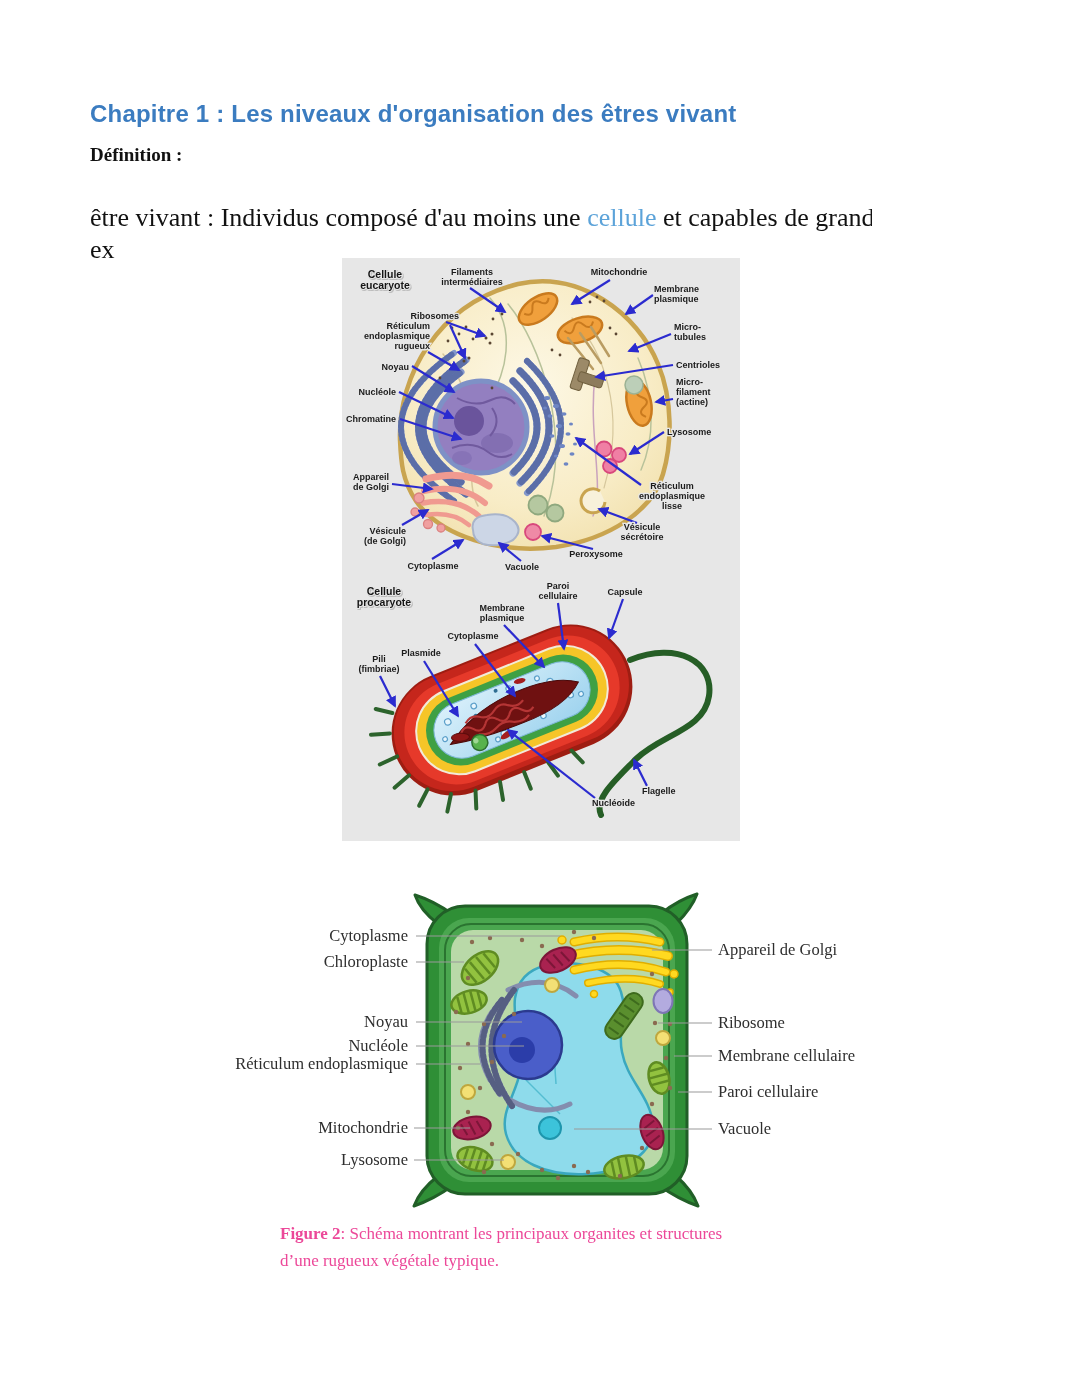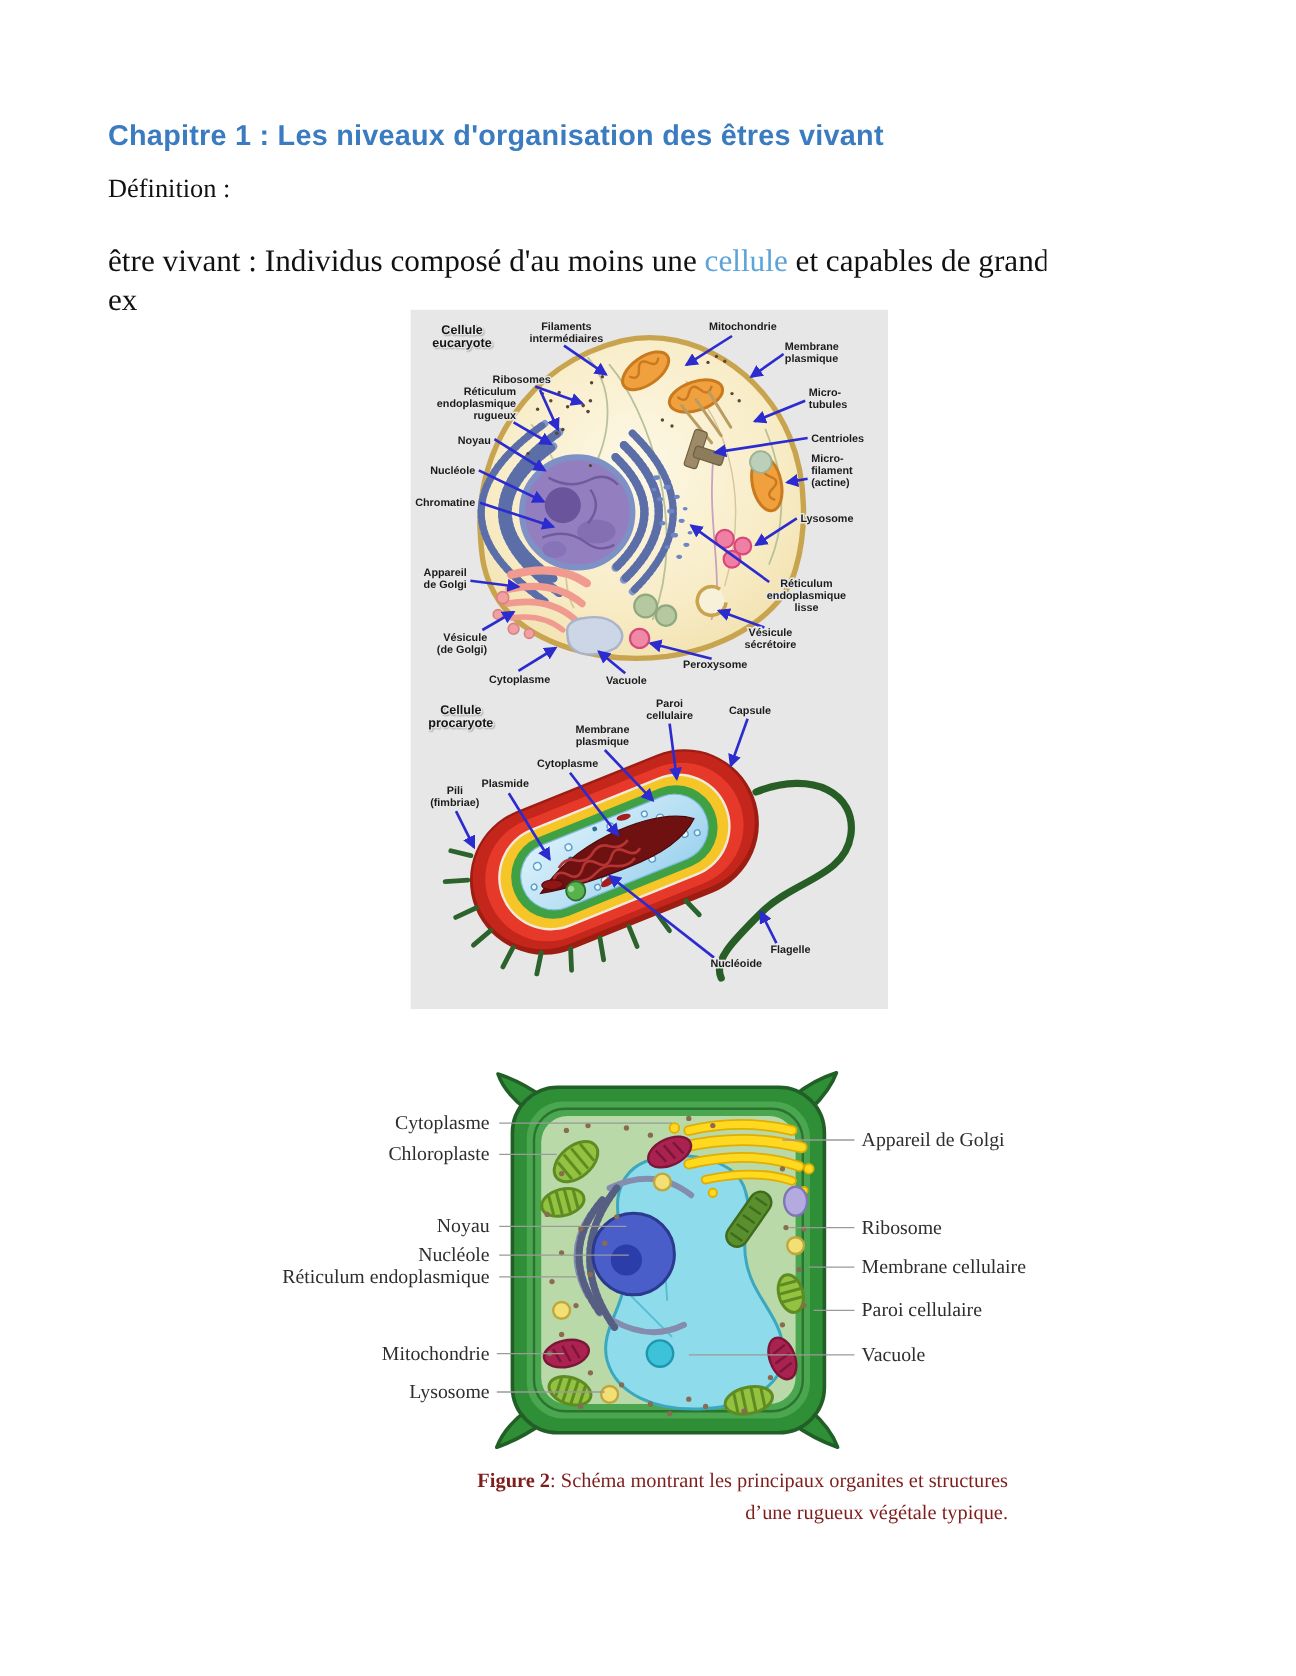--- a/index.html
+++ b/index.html
@@ -1,24 +1,24 @@
 <!DOCTYPE html>
 <html><head>
 <meta charset="utf-8">
 <style>
   html,body{margin:0;padding:0;background:#fff;}
   .page{position:relative;width:872px;height:1397px;background:#ffffff;overflow:hidden;
         font-family:"Liberation Serif",serif;color:#1a1a1a;}
   .heading{position:absolute;left:90px;top:84px;font-family:"Liberation Sans",sans-serif;
            font-weight:bold;font-size:24px;color:#3b7cc0;letter-spacing:.2px;}
-  .defhead{position:absolute;left:90px;top:144px;font-size:22px;font-weight:normal;color:#111;}
+  .defhead{position:absolute;left:90px;top:144px;font-size:19px;font-weight:bold;color:#111;}
   .bodytext{position:absolute;left:90px;top:176px;width:920px;font-size:26px;line-height:32px;color:#111;}
   .bodytext .link{color:#5ca3d9;text-decoration:none;cursor:pointer;}
-  .caption{position:absolute;left:280px;top:1220px;width:560px;text-align:right;
-           font-size:17px;line-height:27px;color:#7f1d1d;}
+  .caption{position:absolute;left:280px;top:1220px;width:560px;text-align:left;
+           font-size:17px;line-height:27px;color:#ec4899;}
   svg text{user-select:none;}
   .f1t{font:bold 9px "Liberation Sans",sans-serif;fill:#1b1b1b;paint-order:stroke;stroke:#e7e7e7;stroke-width:2.5px;}
   .f1title{font:bold 10.5px "Liberation Sans",sans-serif;fill:#151515;paint-order:stroke;stroke:#e7e7e7;stroke-width:2px;
            filter:drop-shadow(1.5px 1.5px 0px #bdbdbd);}
   .arrow{stroke:#2b2bcf;stroke-width:2.2;fill:none;marker-end:url(#ah);}
   .f2t{font:16.5px "Liberation Serif",serif;fill:#2e2e2e;}
   .lline{stroke:#9a9a9a;stroke-width:1.1;}
 </style>
 </head>
 <body>

